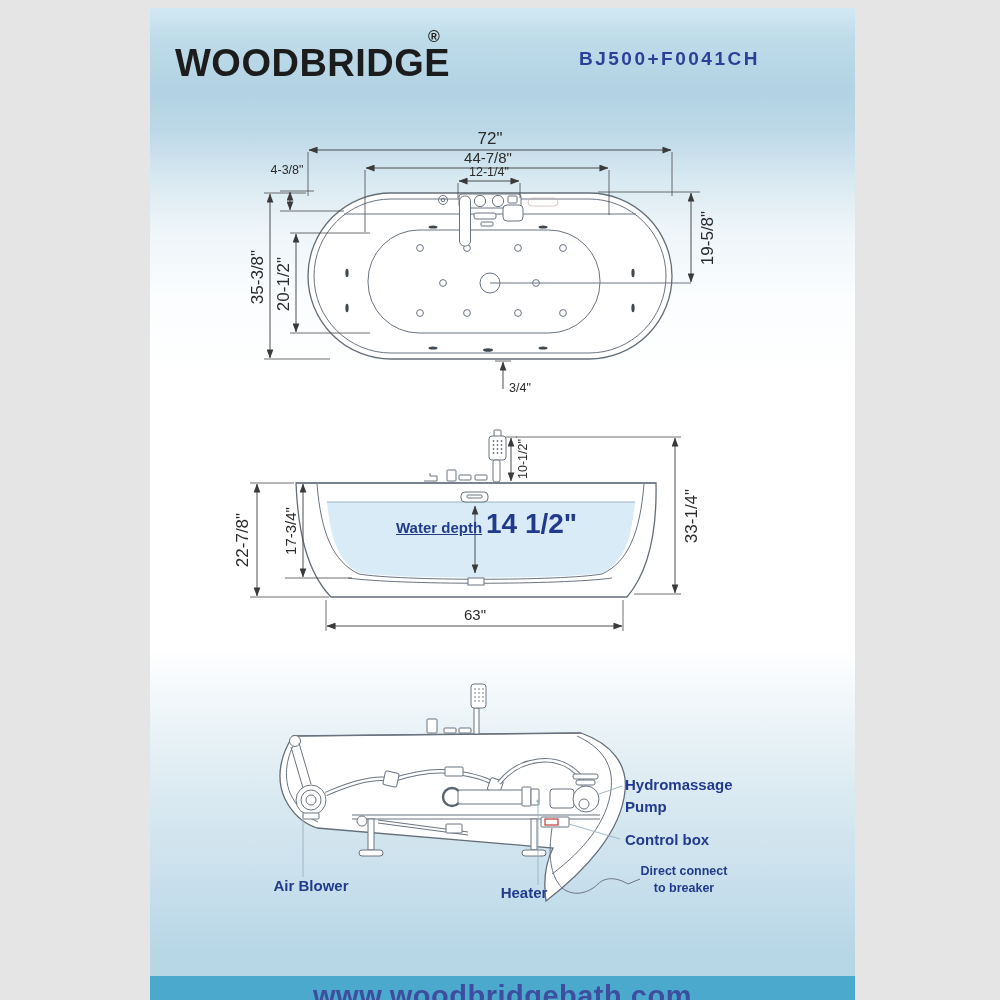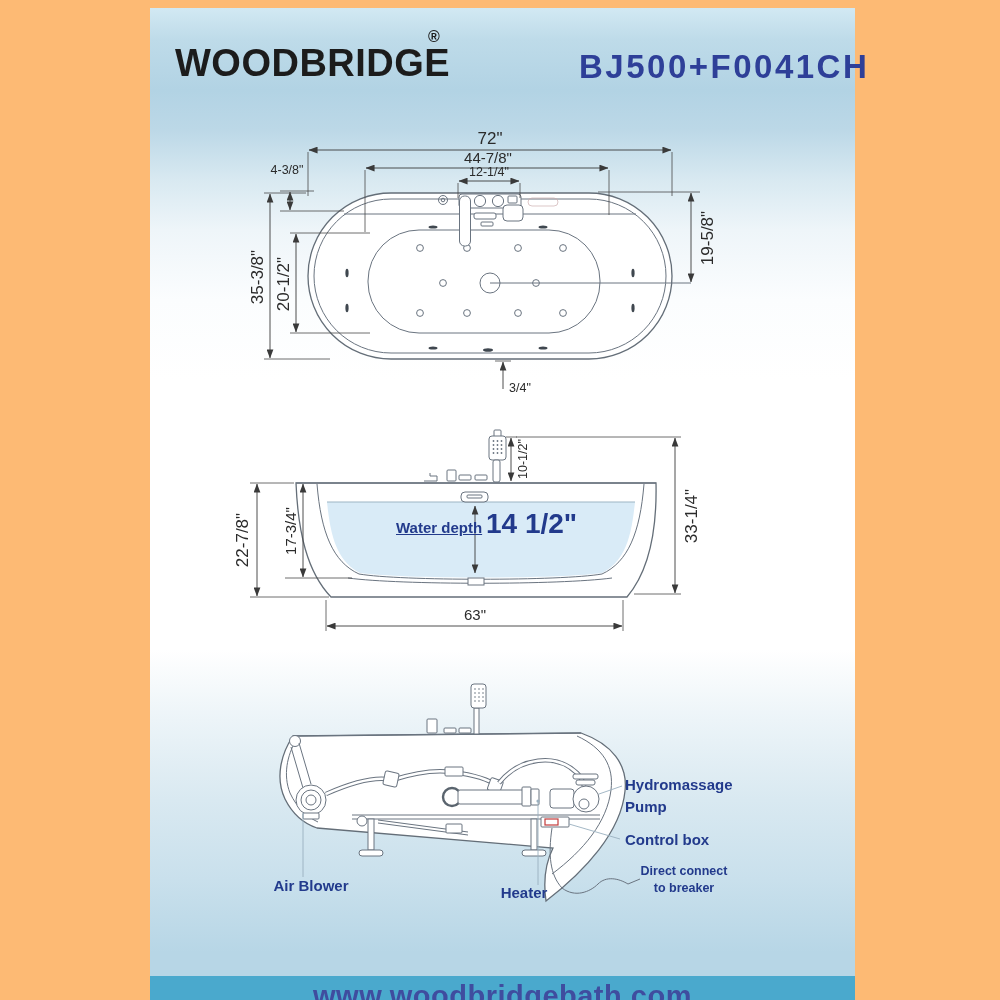--- a/index.html
+++ b/index.html
@@ -1,27 +1,27 @@
 <!DOCTYPE html>
 <html style="--navy: #223a8c; --model_blue: #2e3f98; --footer_bar: #4aa9cd; --footer_text: #3f4d9f; --water: #d9ebf7;"><head>
 <meta charset="utf-8">
 <style>
   html,body{margin:0;padding:0;background:#fff;}
-  .page{position:relative;width:1000px;height:1000px;background:#fdba74;overflow:hidden;
+  .page{position:relative;width:1000px;height:1000px;background:#e5e5e5;overflow:hidden;
         font-family:"Liberation Sans",sans-serif;}
   .sheet{position:absolute;left:150px;top:8px;width:705px;height:986px;
     background:linear-gradient(180deg,
       #d2e9f3 0%, #bedbe9 3.2%, #b2d3e4 8.3%, #bcd8e7 12.4%, #d8e9f1 17.4%,
       #eef5f9 22.5%, #fbfdfe 29.6%, #ffffff 37.7%, #ffffff 65.1%, #ecf4f8 72.2%,
       #d9e9f1 80.3%, #c9e0ec 88.4%, #b7d6e6 95.8%);}
   .hdr-brand{position:absolute;left:175px;top:42px;color:#1c1c1c;font-size:38px;
     font-weight:800;letter-spacing:.5px;white-space:nowrap;}
   .hdr-reg{position:absolute;left:428px;top:28px;color:#1c1c1c;font-size:16px;font-weight:700;}
   .hdr-model{position:absolute;left:579px;top:48px;color:var(--model_blue,#2e3f98);
-    font-size:33px;font-weight:800;letter-spacing:2.5px;white-space:nowrap;}
+    font-size:19px;font-weight:800;letter-spacing:2.5px;white-space:nowrap;}
   .water-label{position:absolute;left:396px;top:519px;color:var(--navy,#223a8c);
     font-size:15px;font-weight:800;white-space:nowrap;text-decoration:underline;}
   .water-value{position:absolute;left:486px;top:508px;color:var(--navy,#223a8c);
     font-size:28px;font-weight:800;white-space:nowrap;}
   .footer-bar{position:absolute;left:150px;top:976px;width:705px;height:41px;
     background:var(--footer_bar,#4aa9cd);display:flex;align-items:center;justify-content:center;}
   .footer-url{color:var(--footer_text,#3f4d9f);font-size:29px;font-weight:800;letter-spacing:.5px;}
   svg.draw{position:absolute;left:0;top:0;}
   svg text{font-family:"Liberation Sans",sans-serif;fill:#2b2b2b;}
   .dim{font-size:17px;}

